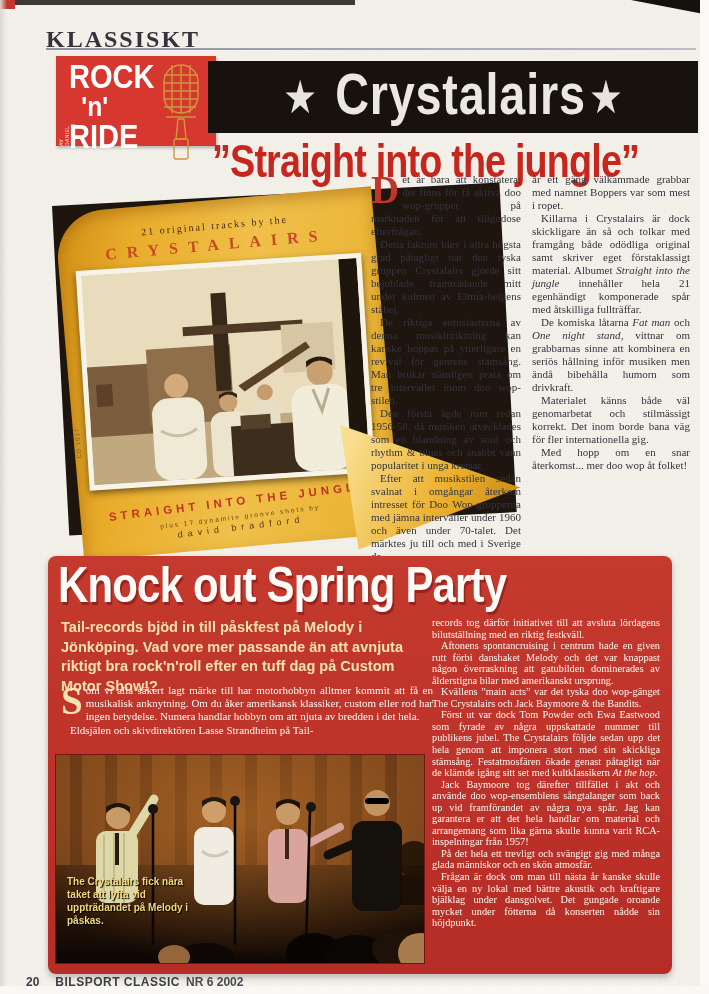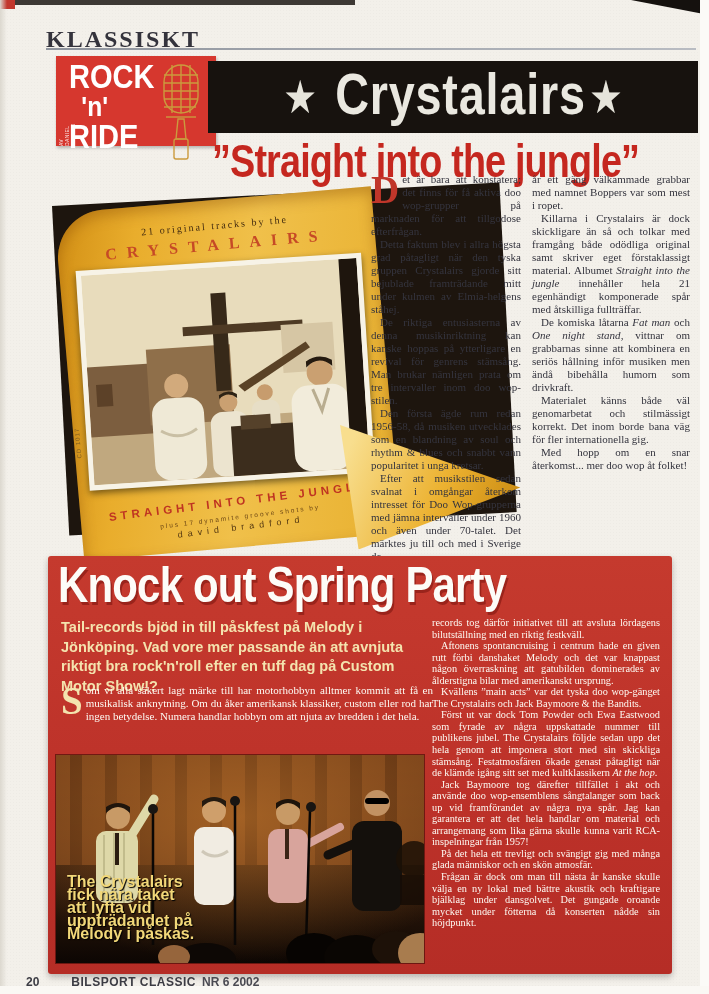--- a/index.html
+++ b/index.html
@@ -69,39 +69,39 @@
   .mcol{color:#34343e;font-family:"Liberation Serif",serif;font-size:11px;line-height:13px;text-align:justify;}
   .mcol1{left:371px;top:173px;width:150px;height:432px;}
   .mcol2{left:532px;top:173px;width:158px;height:432px;}
   .mcol p,.party-col p{margin:0;}
   p.ind{text-indent:9px;}
   .drop{float:left;font-family:"Liberation Serif",serif;font-weight:700;font-size:39px;line-height:31px;
     padding:1px 3px 0 0;color:#c0362a;}
   .party-col .drop{color:#f3e3ae;}
 
   
-  .party{left:48px;top:556px;width:624px;height:418px;border-radius:3px;
+  .party{left:48px;top:556px;width:624px;height:418px;border-radius:8px;
     background:linear-gradient(180deg,#c53a2e 0%,#bc3129 60%,#b52d26 100%);
     box-shadow:0 3px 6px rgba(0,0,0,.25);}
   .party-title{position:absolute;left:10px;top:0px;font-size:50px;font-weight:800;color:#fdfcf8;
     letter-spacing:-1px;white-space:nowrap;transform:scaleX(.84);transform-origin:left top;
     text-shadow:2px 3px 0 rgba(105,12,6,.45);}
   .party-lead{position:absolute;left:13px;top:61px;width:372px;
     font-size:15px;line-height:19.5px;font-weight:700;color:#f4e3ae;transform:scaleX(.97);transform-origin:left top;}
   .party-col{color:#fdf9f2;font-family:"Liberation Serif",serif;text-align:justify;}
   .party-col1{position:absolute;left:13px;top:128px;width:372px;font-size:11px;line-height:13.2px;}
   .party-col2{position:absolute;left:384px;top:61px;width:228px;font-size:10.3px;line-height:11.55px;}
   .party-photo{position:absolute;left:8px;top:199px;width:368px;height:208px;background:#0d0805;
     box-shadow:0 0 0 1px rgba(60,8,4,.6);}
   .caption{position:absolute;left:11px;top:120px;width:130px;color:#f2d879;
-    font-size:16px;line-height:13px;font-weight:700;text-shadow:1px 1px 1px #000;}
+    font-size:10px;line-height:13px;font-weight:700;text-shadow:1px 1px 1px #000;}
 
   .footer{left:26px;top:975px;color:#3c3c44;font-size:12px;display:flex;align-items:baseline;}
   .footer .num{font-weight:700;}
-  .footer .mag{font-weight:700;letter-spacing:.5px;margin-left:32px;}
+  .footer .mag{font-weight:700;letter-spacing:.5px;margin-left:16px;}
   .footer .issue{margin-left:6px;font-weight:700;color:#4a4a52;}
 </style>
 </head>
 <body>
 
 <div class="page">
 
   <div class="abs art-tl-red"></div>
   <div class="abs art-top"></div>
   <div class="abs art-tr"></div>
@@ -205,20 +205,21 @@
       <p class="ind">De komiska låtarna <i>Fat man</i> och <i>One night stand</i>, vittnar om grabbarnas sinne att kombinera en seriös hållning inför musiken men ändå bibehålla humorn som drivkraft.</p>
       <p class="ind">Materialet känns både väl genomarbetat och stilmässigt korrekt. Det inom borde bana väg för fler internationella gig.</p>
       <p class="ind">Med hopp om en snar återkomst... mer doo wop åt folket!</p>
     </div>
 
   <div class="abs party">
     <div class="party-title">Knock out Spring Party</div>
     <div class="party-lead">Tail-records bjöd in till påskfest på Melody i Jönköping. Vad vore mer passande än att avnjuta riktigt bra rock'n'roll efter en tuff dag på Custom Motor Show!?</div>
     <div class="party-col party-col1">
         <p><span class="drop">S</span>om vi alla säkert lagt märke till har motorhobbyn alltmer kommit att få en musikalisk anknytning. Om du åker amerikansk klassiker, custom eller rod har ingen betydelse. Numera handlar hobbyn om att njuta av bredden i det hela.</p>
+        <p class="ind">Eldsjälen och skivdirektören Lasse Strandheim på Tail-</p>
       </div>
     <div class="party-col party-col2">
         <p>records tog därför initiativet till att avsluta lördagens bilutställning med en riktig festkväll.</p>
         <p class="ind">Aftonens spontancruising i centrum hade en given rutt förbi danshaket Melody och det var knappast någon överraskning att gatubilden dominerades av ålderstigna bilar med amerikanskt ursprung.</p>
         <p class="ind">Kvällens ”main acts” var det tyska doo wop-gänget The Crystalairs och Jack Baymoore &amp; the Bandits.</p>
         <p class="ind">Först ut var dock Tom Powder och Ewa Eastwood som fyrade av några uppskattade nummer till publikens jubel. The Crystalairs följde sedan upp det hela genom att imponera stort med sin skickliga stämsång. Festatmosfären ökade genast påtagligt när de klämde igång sitt set med kultklassikern <i>At the hop</i>.</p>
         <p class="ind">Jack Baymoore tog därefter tillfället i akt och använde doo wop-ensemblens sångtalanger som back up vid framförandet av några nya spår. Jag kan garantera er att det hela handlar om material och arrangemang som lika gärna skulle kunna varit RCA-inspelningar från 1957!</p>
         <p class="ind">På det hela ett trevligt och svängigt gig med många glada människor och en skön atmosfär.</p>
         <p class="ind">Frågan är dock om man till nästa år kanske skulle välja en ny lokal med bättre akustik och kraftigare bjälklag under dansgolvet. Det gungade oroande mycket under fötterna då konserten nådde sin höjdpunkt.</p>
       </div>

